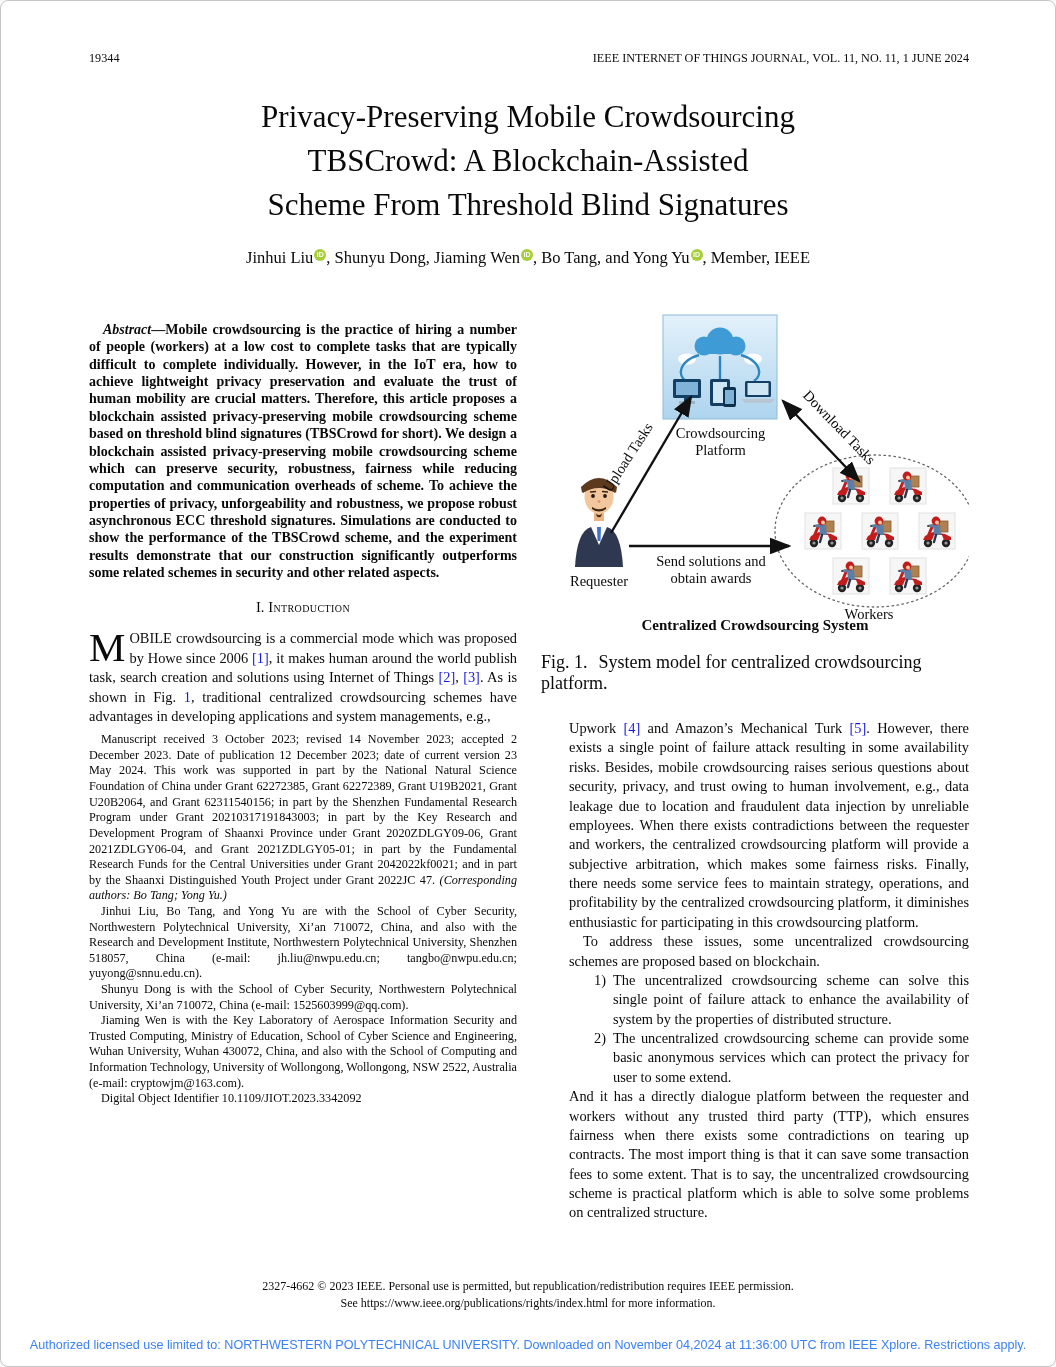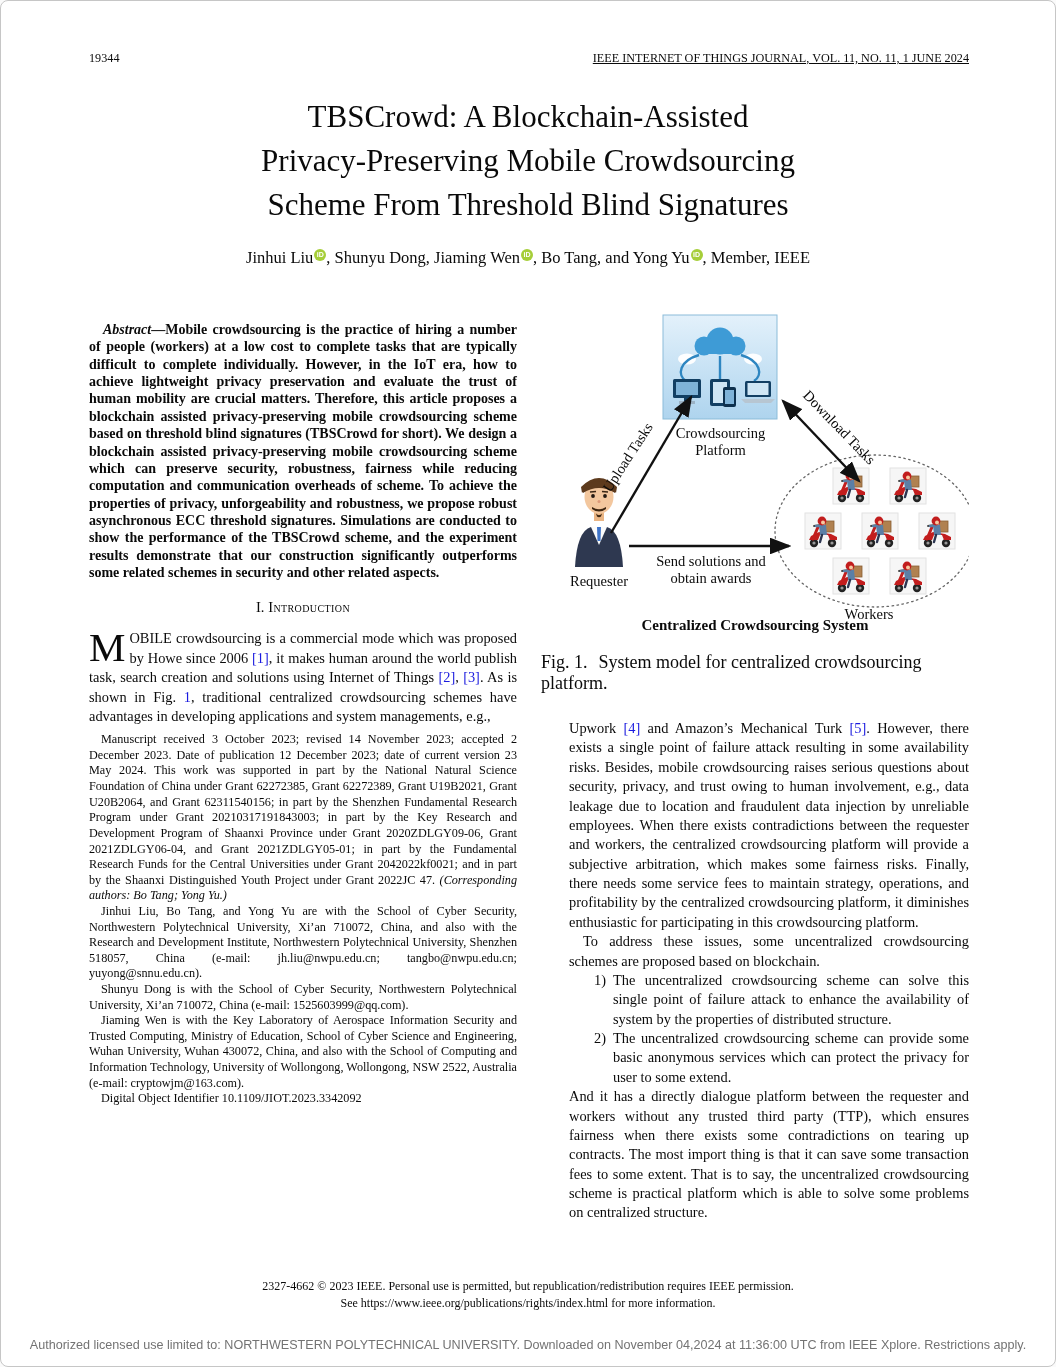--- a/index.html
+++ b/index.html
@@ -5,21 +5,21 @@
   html,body { margin:0; padding:0; background:#fafafa; }
   .page {
     position:relative; width:1054px; height:1365px; margin:0 auto;
     background:#ffffff; border:1px solid #c6c6c6; border-radius:8px;
     font-family:"Liberation Serif","DejaVu Serif",serif; color:#0a0a0a;
     overflow:hidden;
   }
   
   .running-head { position:absolute; top:50px; left:88px; right:86px; font-size:12.2px;text-align:right; }
   .rh-left  { float:left; }
-  .rh-right { float:right;text-decoration:underline; }
+  .rh-right { float:right; }
   
   .title { position:absolute; top:94px; left:50px; right:50px; text-align:center;
            font-size:31px; line-height:1.42; font-weight:400; }
   .authors { position:absolute; top:247px; left:0; right:0; text-align:center; font-size:16.5px; }
   .authors .member { }
   .orcid {
     display:inline-block; width:12px; height:12px; background:#a6ce39; border-radius:50%;
     color:#fff; font-size:7px; line-height:12px; text-align:center; vertical-align:6px;
     margin-left:1px; font-family:"Liberation Sans","DejaVu Sans",sans-serif; font-weight:bold;
     cursor:pointer;
@@ -52,36 +52,36 @@
   .rc-text { margin-top:25px;margin-left:28px; }
   .p-indent { text-indent:14px; }
   .list { padding-left:13px; }
   .li { display:flex; font-size:14.4px; line-height:1.345; }
   .li .n { flex:0 0 24px; text-align:right; padding-right:7px; }
   .li .t { flex:1; text-align:justify; }
   
   .footer-center { position:absolute; top:1277px; left:0; right:0; text-align:center;
                    font-size:12px; line-height:1.42; }
   .license { position:absolute; top:1337px; left:0; right:0; text-align:center;
-             font-family:"Liberation Sans","DejaVu Sans",sans-serif; font-size:12.6px; color:#737373; }
+             font-family:"Liberation Sans","DejaVu Sans",sans-serif; font-size:12.6px; color:#3b82f6; }
   .sys-label { font-weight:bold; font-size:15px; }
 </style>
 </head>
 <body>
 
 <div class="page">
 
   <div class="running-head">
     <span class="rh-left">19344</span>
     <span class="rh-right">IEEE INTERNET OF THINGS JOURNAL, VOL. 11, NO. 11, 1 JUNE 2024</span>
   </div>
 
   <div class="title">
+    <div>Privacy-Preserving Mobile Crowdsourcing</div>
     <div>TBSCrowd: A Blockchain-Assisted</div>
-    <div>Privacy-Preserving Mobile Crowdsourcing</div>
     <div>Scheme From Threshold Blind Signatures</div>
   </div>
 
   <div class="authors">
     <span>Jinhui Liu</span><span class="orcid">iD</span><span>, </span><span>Shunyu Dong</span><span>, </span><span>Jiaming Wen</span><span class="orcid">iD</span><span>, </span><span>Bo Tang</span><span>, and </span><span>Yong Yu</span><span class="orcid">iD</span><span>, </span><span class="member">Member, IEEE</span>
   </div>
 
   <div class="col-left">
     <p class="abstract"><span class="lead-label">Abstract</span><span>—Mobile crowdsourcing is the practice of hiring a number of people (workers) at a low cost to complete tasks that are typically difficult to complete individually. However, in the IoT era, how to achieve lightweight privacy preservation and evaluate the trust of human mobility are crucial matters. Therefore, this article proposes a blockchain assisted privacy-preserving mobile crowdsourcing scheme based on threshold blind signatures (TBSCrowd for short). We design a blockchain assisted privacy-preserving mobile crowdsourcing scheme which can preserve security, robustness, fairness while reducing computation and communication overheads of scheme. To achieve the properties of privacy, unforgeability and robustness, we propose robust asynchronous ECC threshold signatures. Simulations are conducted to show the performance of the TBSCrowd scheme, and the experiment results demonstrate that our construction significantly outperforms some related schemes in security and other related aspects.</span></p>
 

